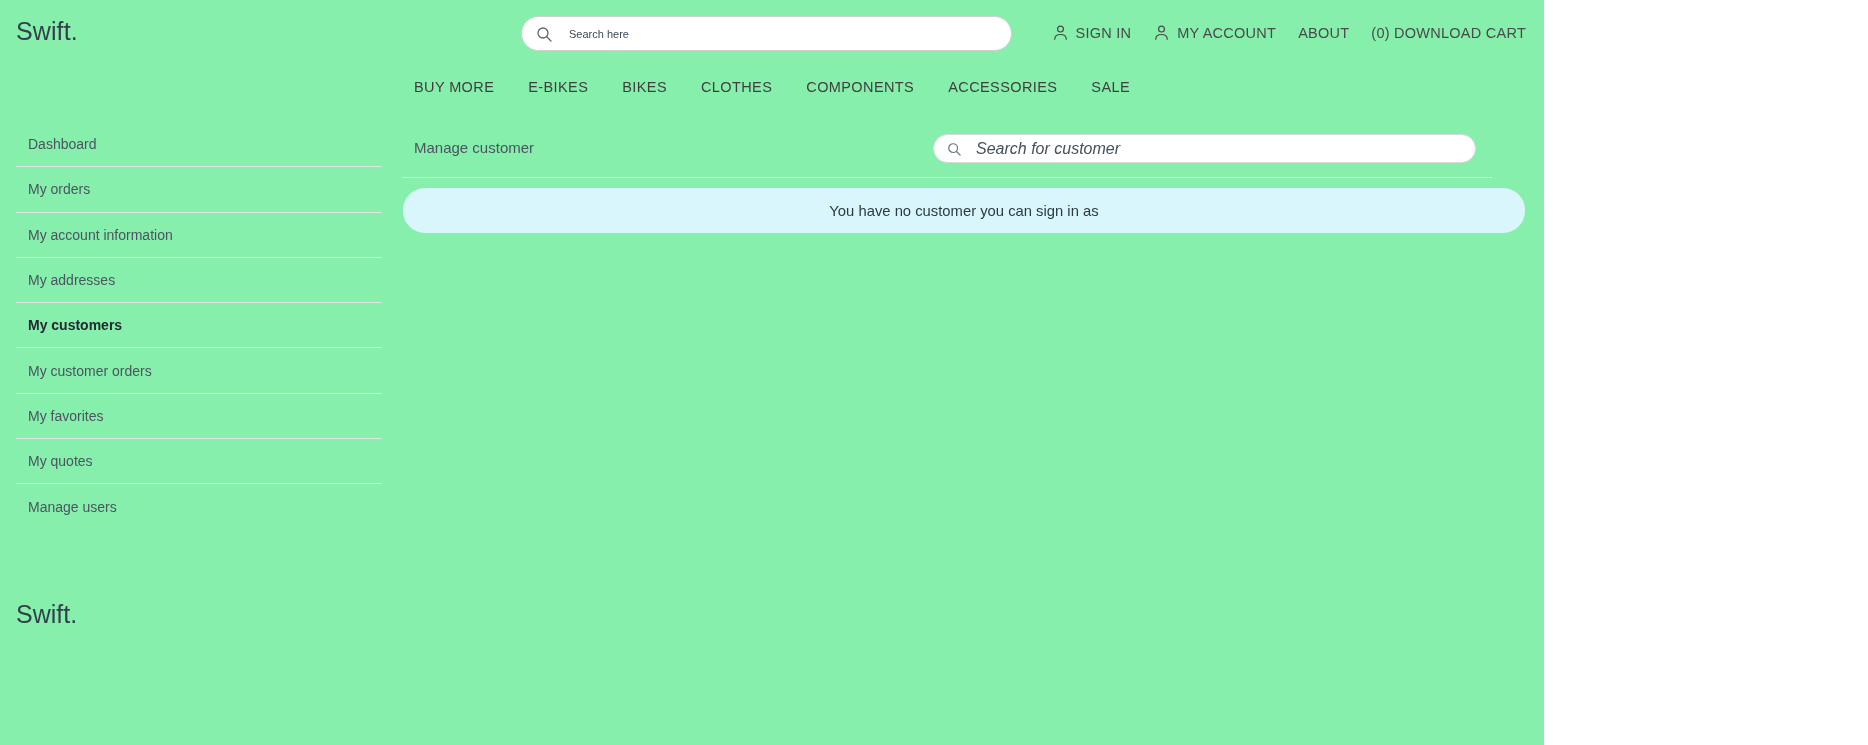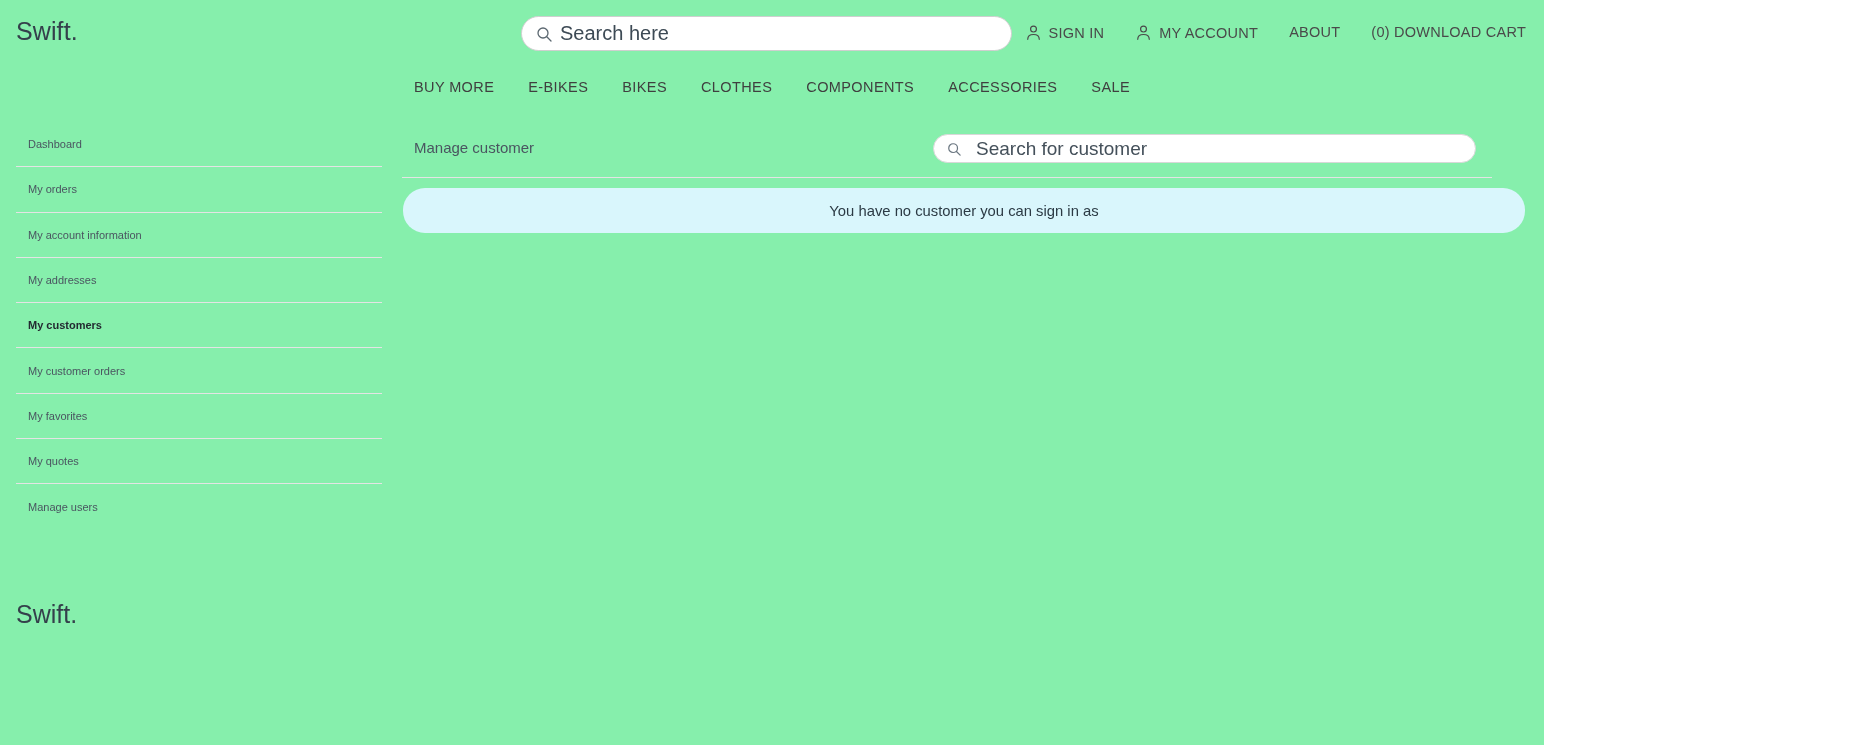--- a/index.html
+++ b/index.html
@@ -62,34 +62,34 @@
     width: 16px;
     height: 16px;
     display: block;
     color: #5b6770;
   }
   .search-box input {
     flex: 1 1 auto;
     border: 0;
     outline: 0;
     background: transparent;
-    margin-left: 8px;
+    margin-left: 17px;
     font-family: "Liberation Sans", sans-serif;
-    font-size: 20px;
+    font-size: 11px;
     color: #3d4a55;
   }
   .search-box input::placeholder { color: #3d4a55; opacity: 1; }
 
   .top-links {
     position: absolute;
     right: 18px;
     top: 24px;
     display: flex;
-    align-items: flex-start;
-    gap: 13px;
+    align-items: flex-end;
+    gap: 4px;
     font-size: 14.5px;
     color: #4a4a4a;
     letter-spacing: .25px;
   }
   .top-link {
     display: inline-flex;
     align-items: center;
     cursor: pointer;
     white-space: nowrap;
     margin-left: 18px;
@@ -131,21 +131,21 @@
     position: absolute;
     left: 16px;
     top: 0;
     width: 366px;
   }
   .side-item {
     height: 45.3px;
     display: flex;
     align-items: center;
     border-bottom: 1px solid #e4e4e4;
-    font-size: 11px;
+    font-size: 14px;
     color: #4a5560;
     cursor: pointer;
     padding-left: 12px;
   }
   .side-item:last-child { border-bottom: 0; }
   .side-item.active {
     font-weight: 700;
     color: #232a31;
     text-align: right;
   }
@@ -183,22 +183,23 @@
     padding: 0 13px;
   }
   .cust-search .mag {
     width: 14px; height: 14px; flex: 0 0 auto; color: #6a7680; display: block;
   }
   .cust-search input {
     flex: 1 1 auto;
     border: 0; outline: 0; background: transparent;
     margin-left: 15px;
     font-family: "Liberation Sans", sans-serif;
-    font-size: 19px;
+    font-size: 16px;
     color: #44505a;
+    font-style: italic;
   }
   .cust-search input::placeholder { color: #44505a; opacity: 1; }
 
   .notice {
     margin-top: 10px;
     margin-left: 1px;
     height: 45px;
     background: #d9f6fc;
     display: flex;
     align-items: center;

